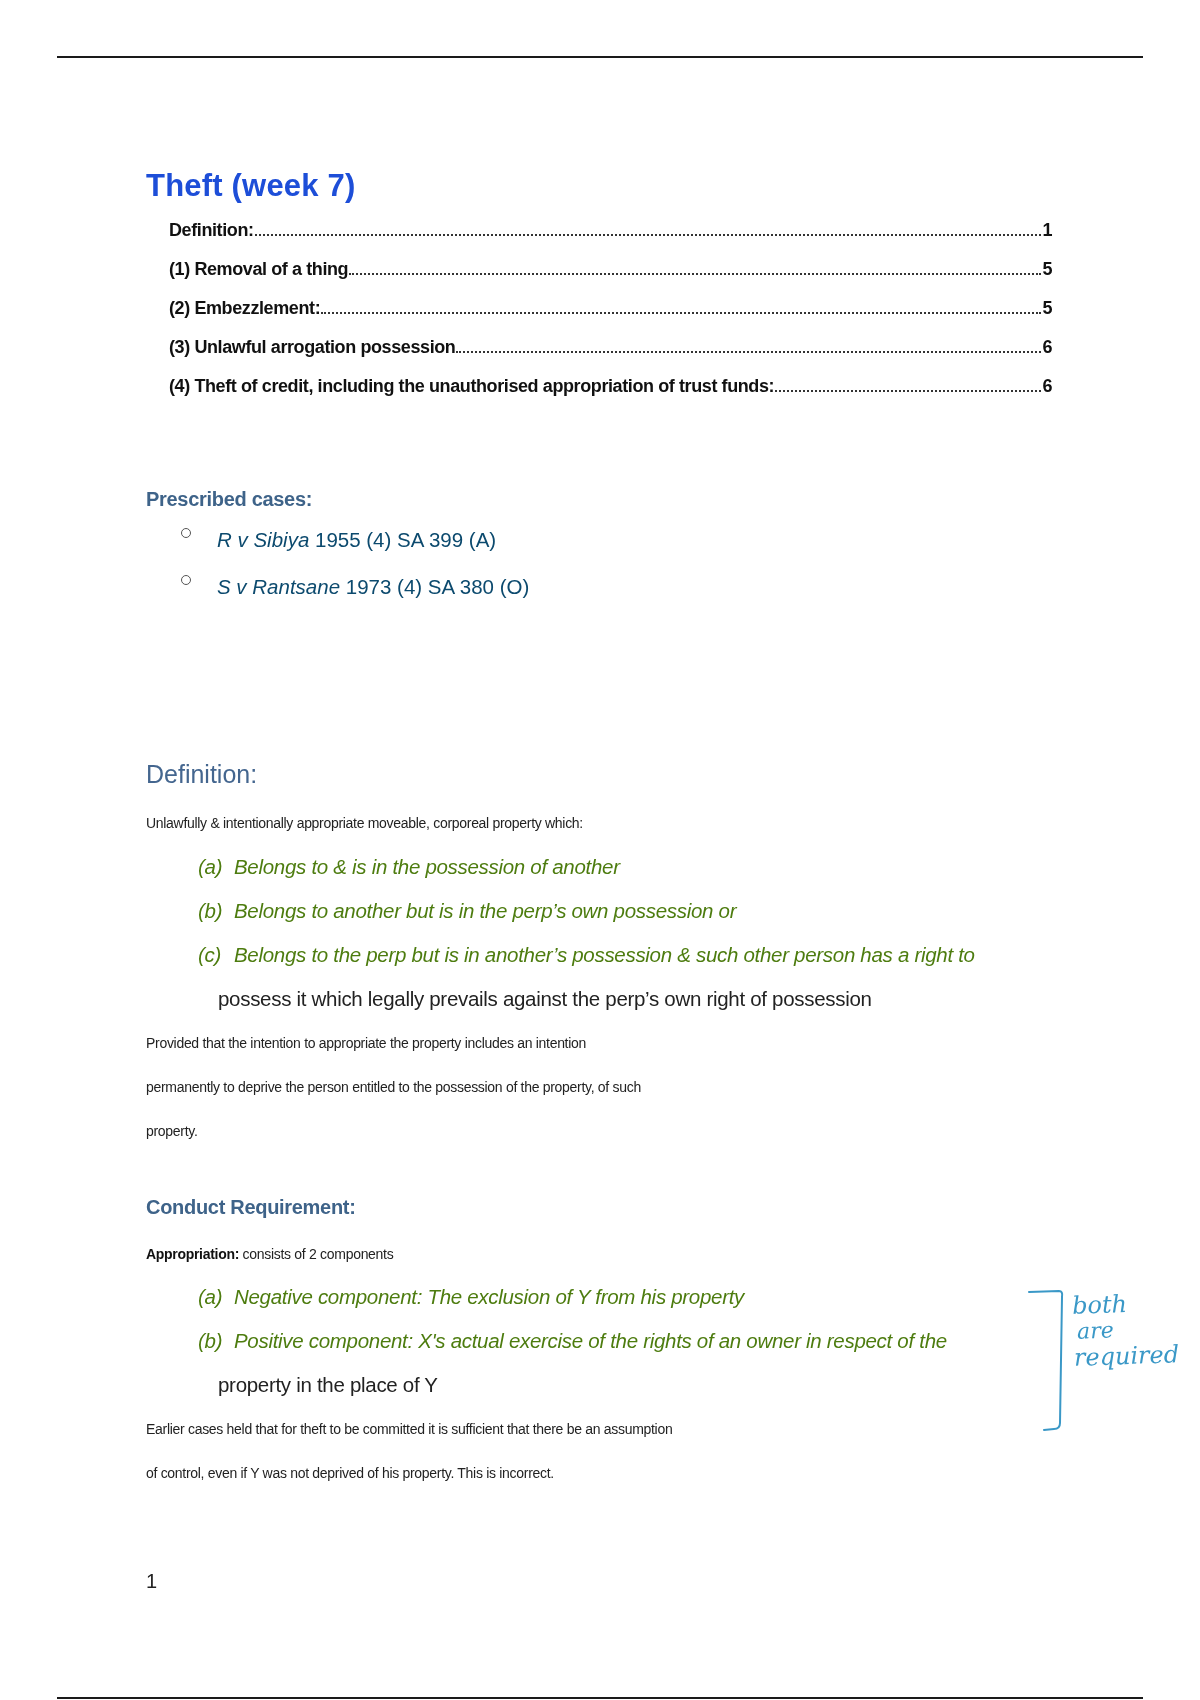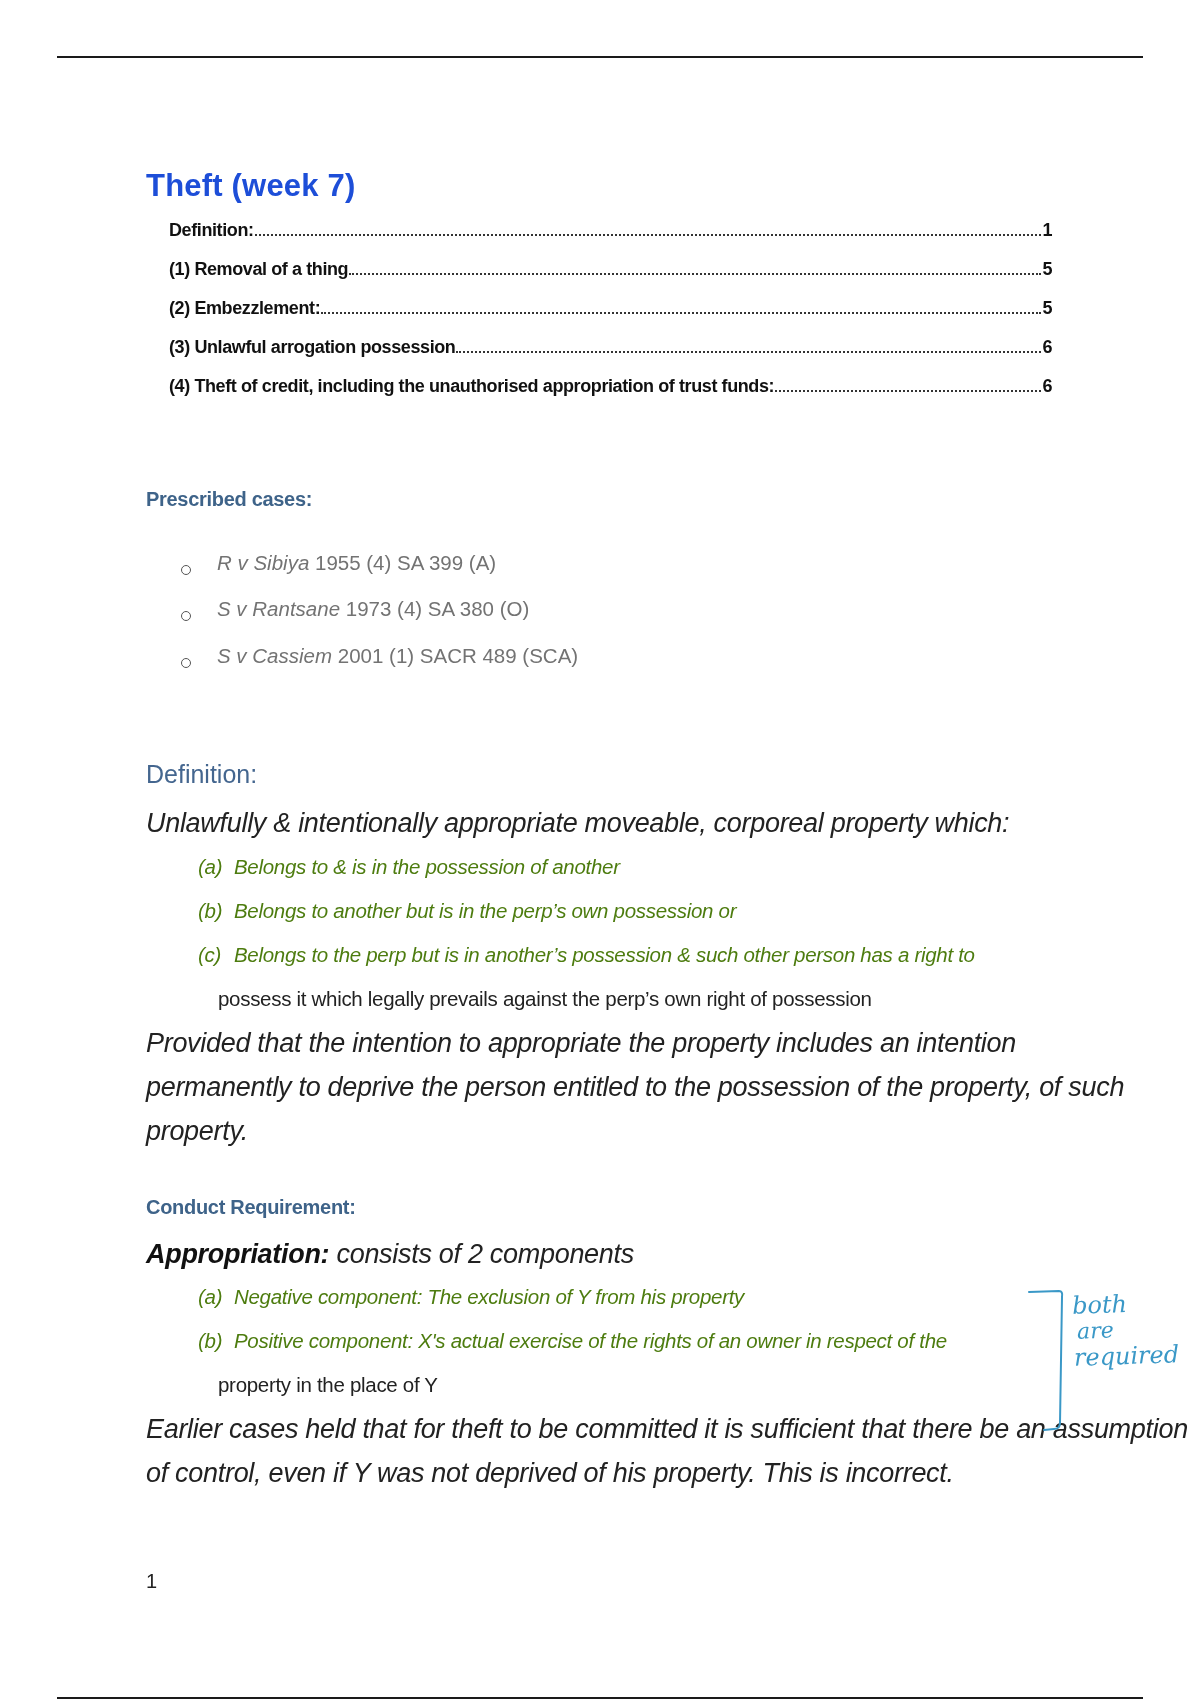--- a/index.html
+++ b/index.html
@@ -82,24 +82,24 @@
     .cases {
       position: absolute;
       top: 528px;
       left: 35px;
       list-style: none;
       margin: 0;
       padding: 0;
     }
     .case {
       display: flex;
-      align-items: flex-end;
+      align-items: flex-start;
       height: 46.5px;
       font-size: 20.5px;
-      color: #737373;
+      color: #0c4a6e;
     }
     .case-bullet {
       width: 10px;
       height: 10px;
       border: 1.6px solid #555555;
       border-radius: 50%;
       margin-right: 26px;
       box-sizing: border-box;
     }
     .case-name { font-style: italic; }
@@ -109,26 +109,25 @@
       top: 760px;
       left: 0;
       font-size: 25px;
       color: #44668f;
       font-weight: normal;
     }
 
     .para {
       position: absolute;
       left: 0;
-      font-size: 27px;
+      font-size: 14px;
       color: #222222;
       letter-spacing: -0.3px;
       line-height: 44px;
       white-space: nowrap;
-      font-style: italic;
     }
     .list-item {
       position: absolute;
       left: 52px;
       font-size: 20.5px;
       color: #4d7c0f;
       letter-spacing: -0.3px;
       line-height: 44px;
       white-space: nowrap;
       font-style: italic;
@@ -227,25 +226,20 @@
     <li class="case">
       <span class="case-bullet"></span>
       <span class="case-name">R v Sibiya</span>
       <span class="case-citation" style="white-space:pre"> 1955 (4) SA 399 (A)</span>
     </li>
     <li class="case">
       <span class="case-bullet"></span>
       <span class="case-name">S v Rantsane</span>
       <span class="case-citation" style="white-space:pre"> 1973 (4) SA 380 (O)</span>
     </li>
-    <li class="case">
-      <span class="case-bullet"></span>
-      <span class="case-name">S v Cassiem</span>
-      <span class="case-citation" style="white-space:pre"> 2001 (1) SACR 489 (SCA)</span>
-    </li>
   </ul>
 
   <div class="definition-heading">Definition:</div>
 
   <div class="para" style="top:801px">Unlawfully &amp; intentionally appropriate moveable, corporeal property which:</div>
 
   <div class="list-item" style="top:845px">
     <span class="marker">(a)</span><span>Belongs to &amp; is in the possession of another</span>
   </div>
   <div class="list-item" style="top:889px">

